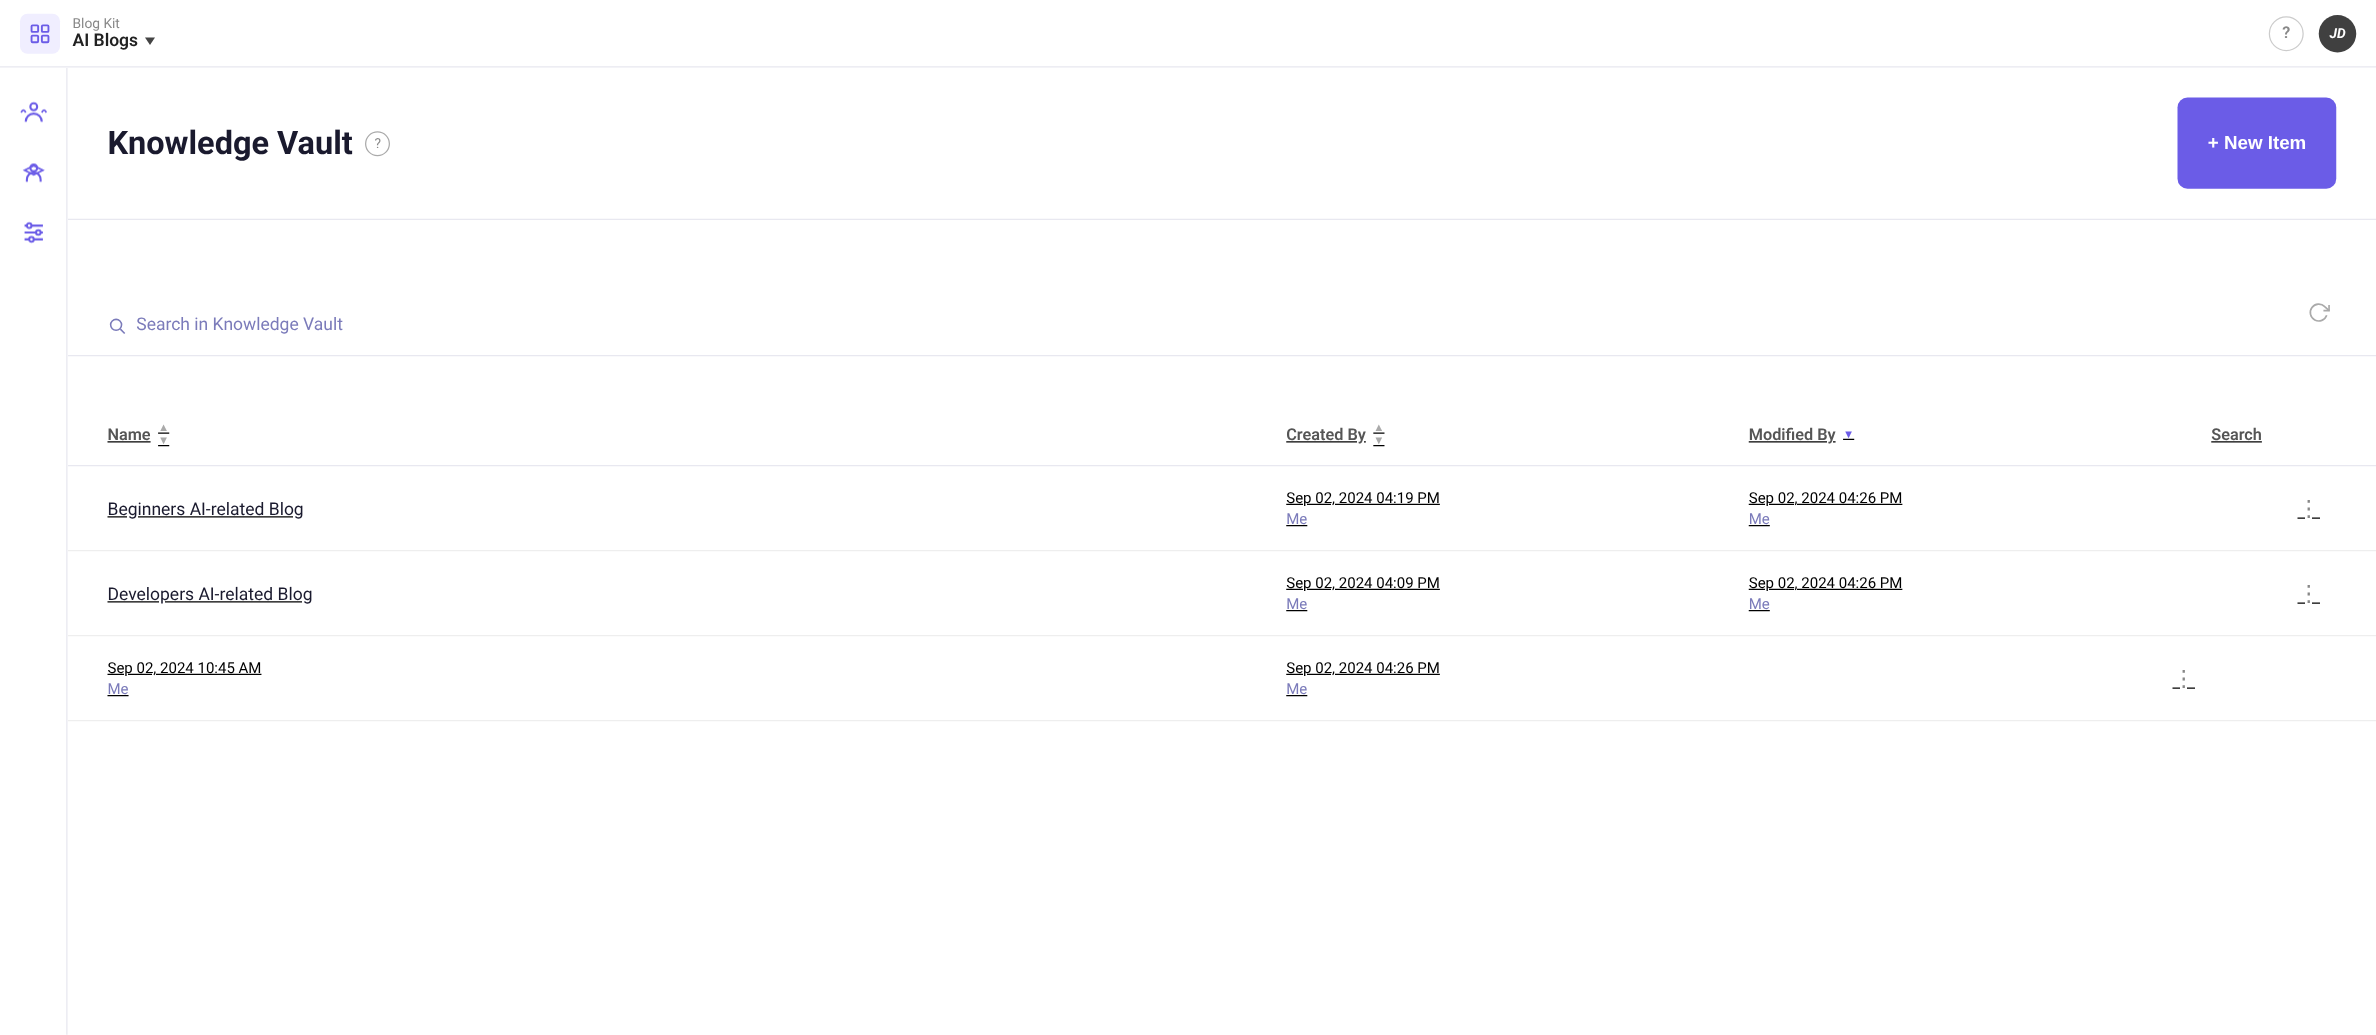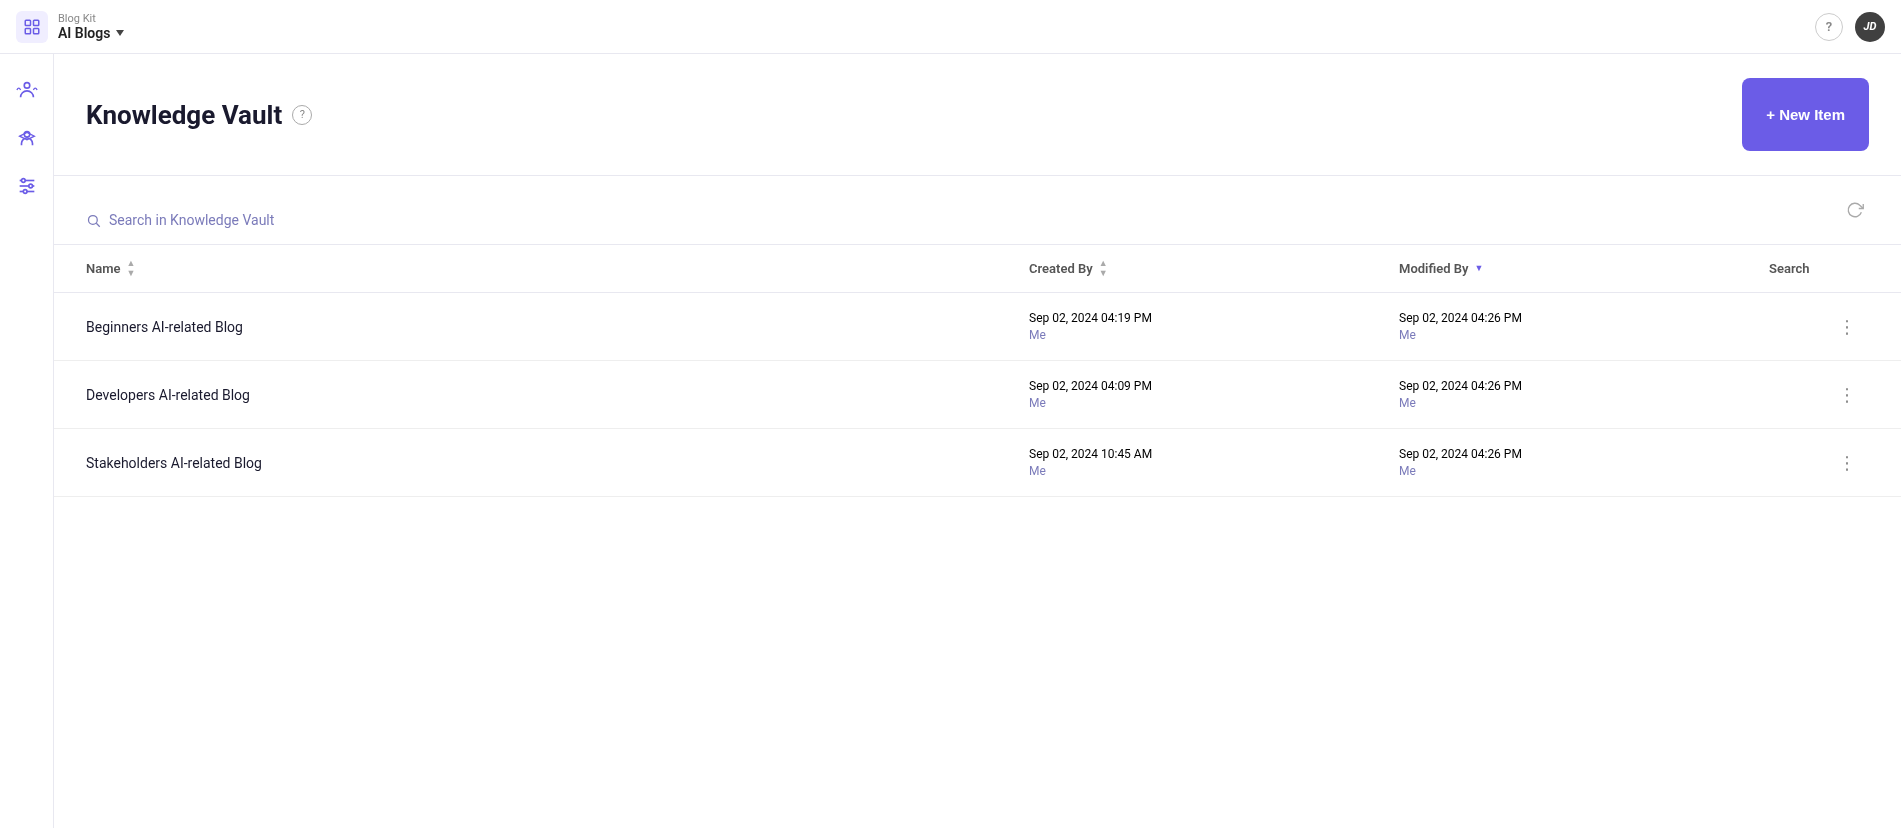--- a/index.html
+++ b/index.html
@@ -168,20 +168,21 @@
       display: flex;
       align-items: center;
       justify-content: center;
       cursor: pointer;
       color: #aaa;
     }
 
     
     .table-wrap {
       width: 100%;
+      text-decoration: underline;
     }
     .table-header {
       display: grid;
       grid-template-columns: 1fr 370px 370px 100px;
       border-bottom: 1px solid #e8e8f0;
       padding: 0 32px;
     }
     .th {
       padding: 14px 0;
       font-size: 13px;
@@ -315,21 +316,21 @@
       <line x1="4" y1="6" x2="20" y2="6"></line>
       <line x1="4" y1="12" x2="20" y2="12"></line>
       <line x1="4" y1="18" x2="20" y2="18"></line>
       <circle cx="8" cy="6" r="2" fill="#fff" stroke="#6b5ce7" stroke-width="1.8"></circle>
       <circle cx="16" cy="12" r="2" fill="#fff" stroke="#6b5ce7" stroke-width="1.8"></circle>
       <circle cx="10" cy="18" r="2" fill="#fff" stroke="#6b5ce7" stroke-width="1.8"></circle>
     </svg>
   </div>
 </div>
 
-<div style="margin-top:54px; margin-left:54px; flex:1; display:flex; flex-direction:column; min-height:calc(828px - 54px); background:#fff;">
+<div style="margin-top:54px; margin-left:54px; flex:1; display:flex; flex-direction:column; min-height:calc(828px - 54px); background:#fff;gap:40px;">
 
   <div class="page-header">
     <div class="page-title-row">
       <span class="page-title">Knowledge Vault</span>
       <div class="help-circle">?</div>
     </div>
     <button class="new-item-btn">+ New Item</button>
   </div>
 
   <div class="search-bar">
@@ -404,23 +405,20 @@
     <div class="td">
       <div class="td-datetime">Sep 02, 2024 04:26 PM</div>
       <div class="td-user">Me</div>
     </div>
     <div class="td td-actions">
       <div class="three-dots">⋮</div>
     </div>
   </div>
         <div class="table-row">
     <div class="td">
-      <span class="item-name">Stakeholders AI-related Blog</span>
-    </div>
-    <div class="td">
       <div class="td-datetime">Sep 02, 2024 10:45 AM</div>
       <div class="td-user">Me</div>
     </div>
     <div class="td">
       <div class="td-datetime">Sep 02, 2024 04:26 PM</div>
       <div class="td-user">Me</div>
     </div>
     <div class="td td-actions">
       <div class="three-dots">⋮</div>
     </div>

